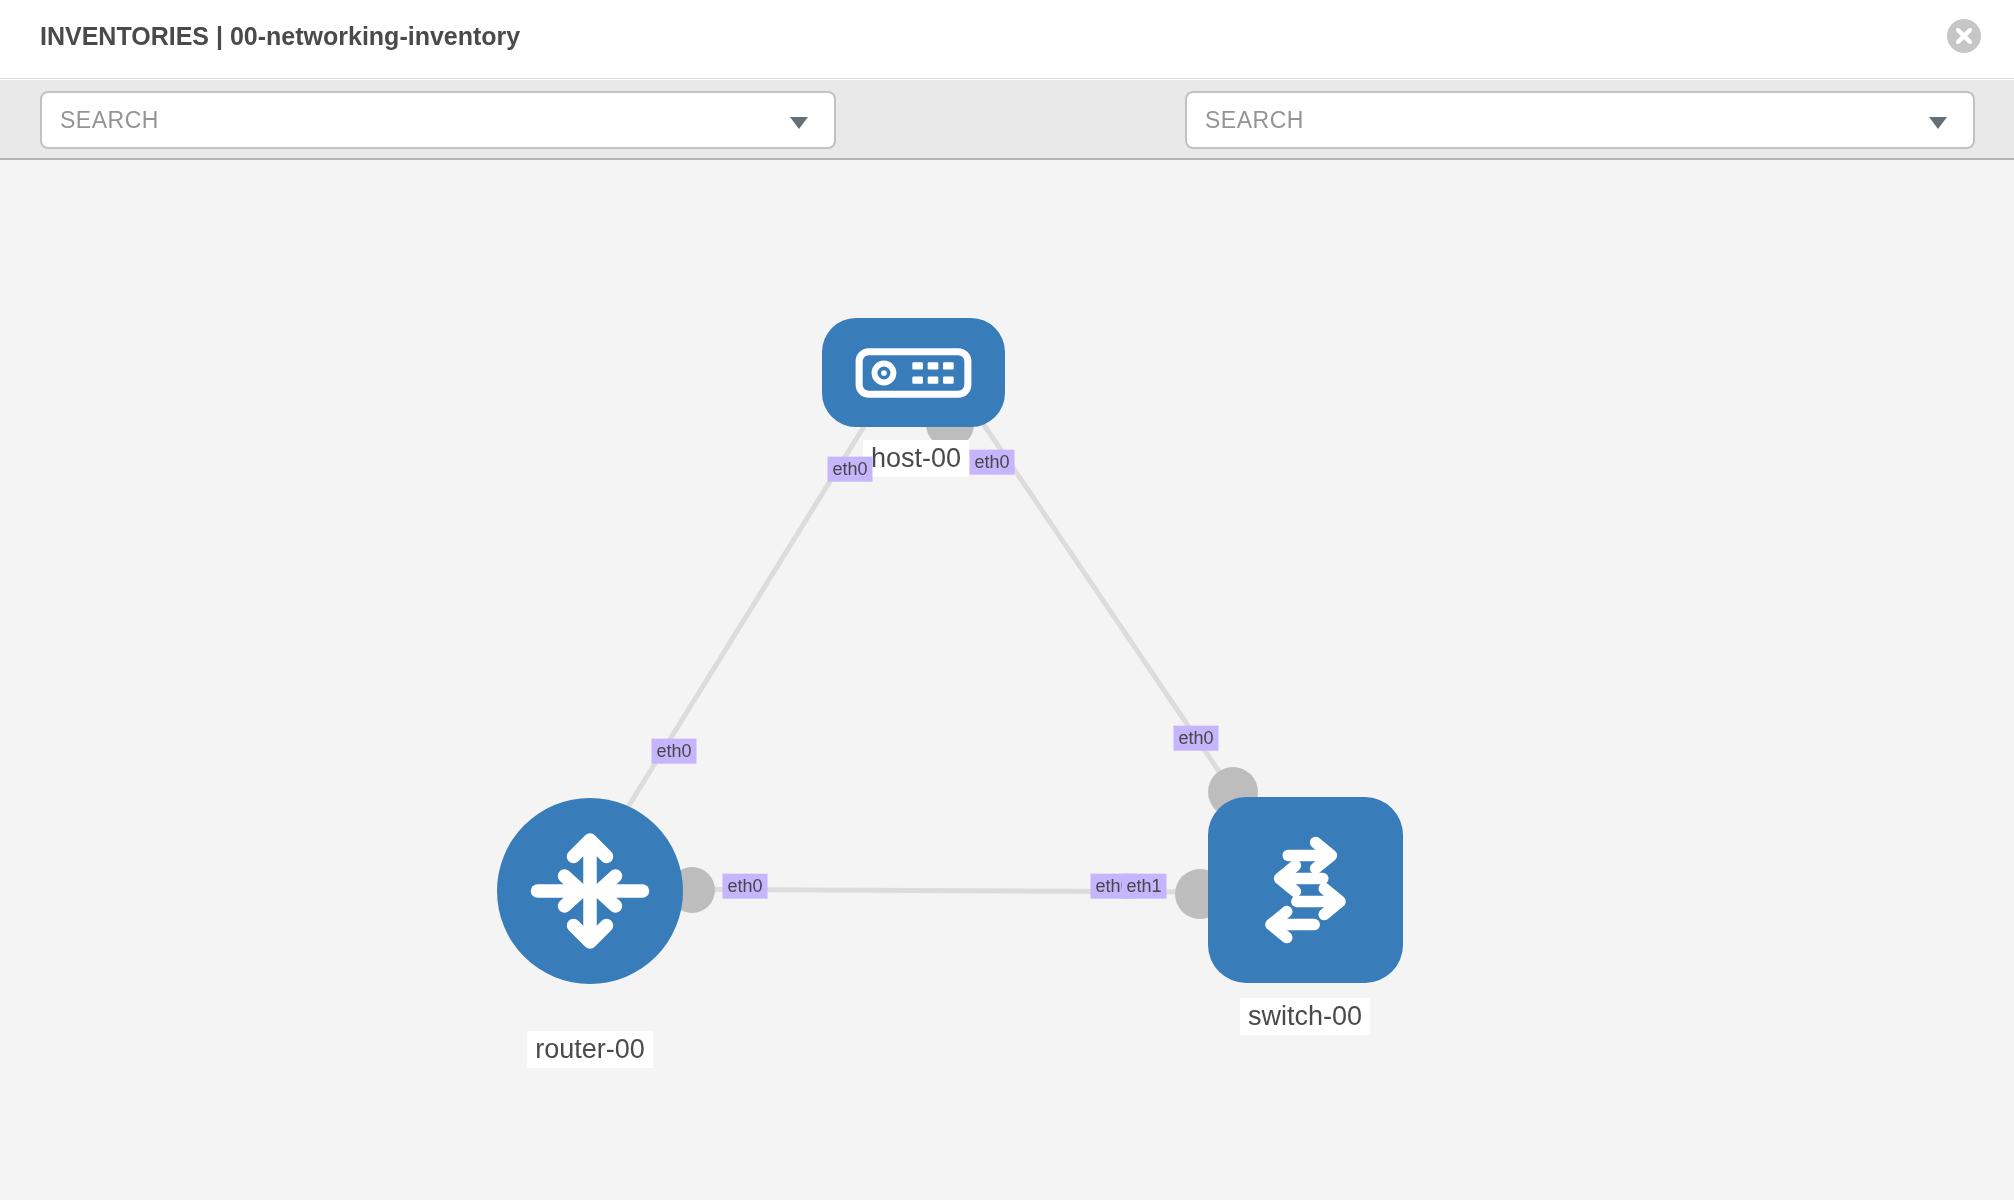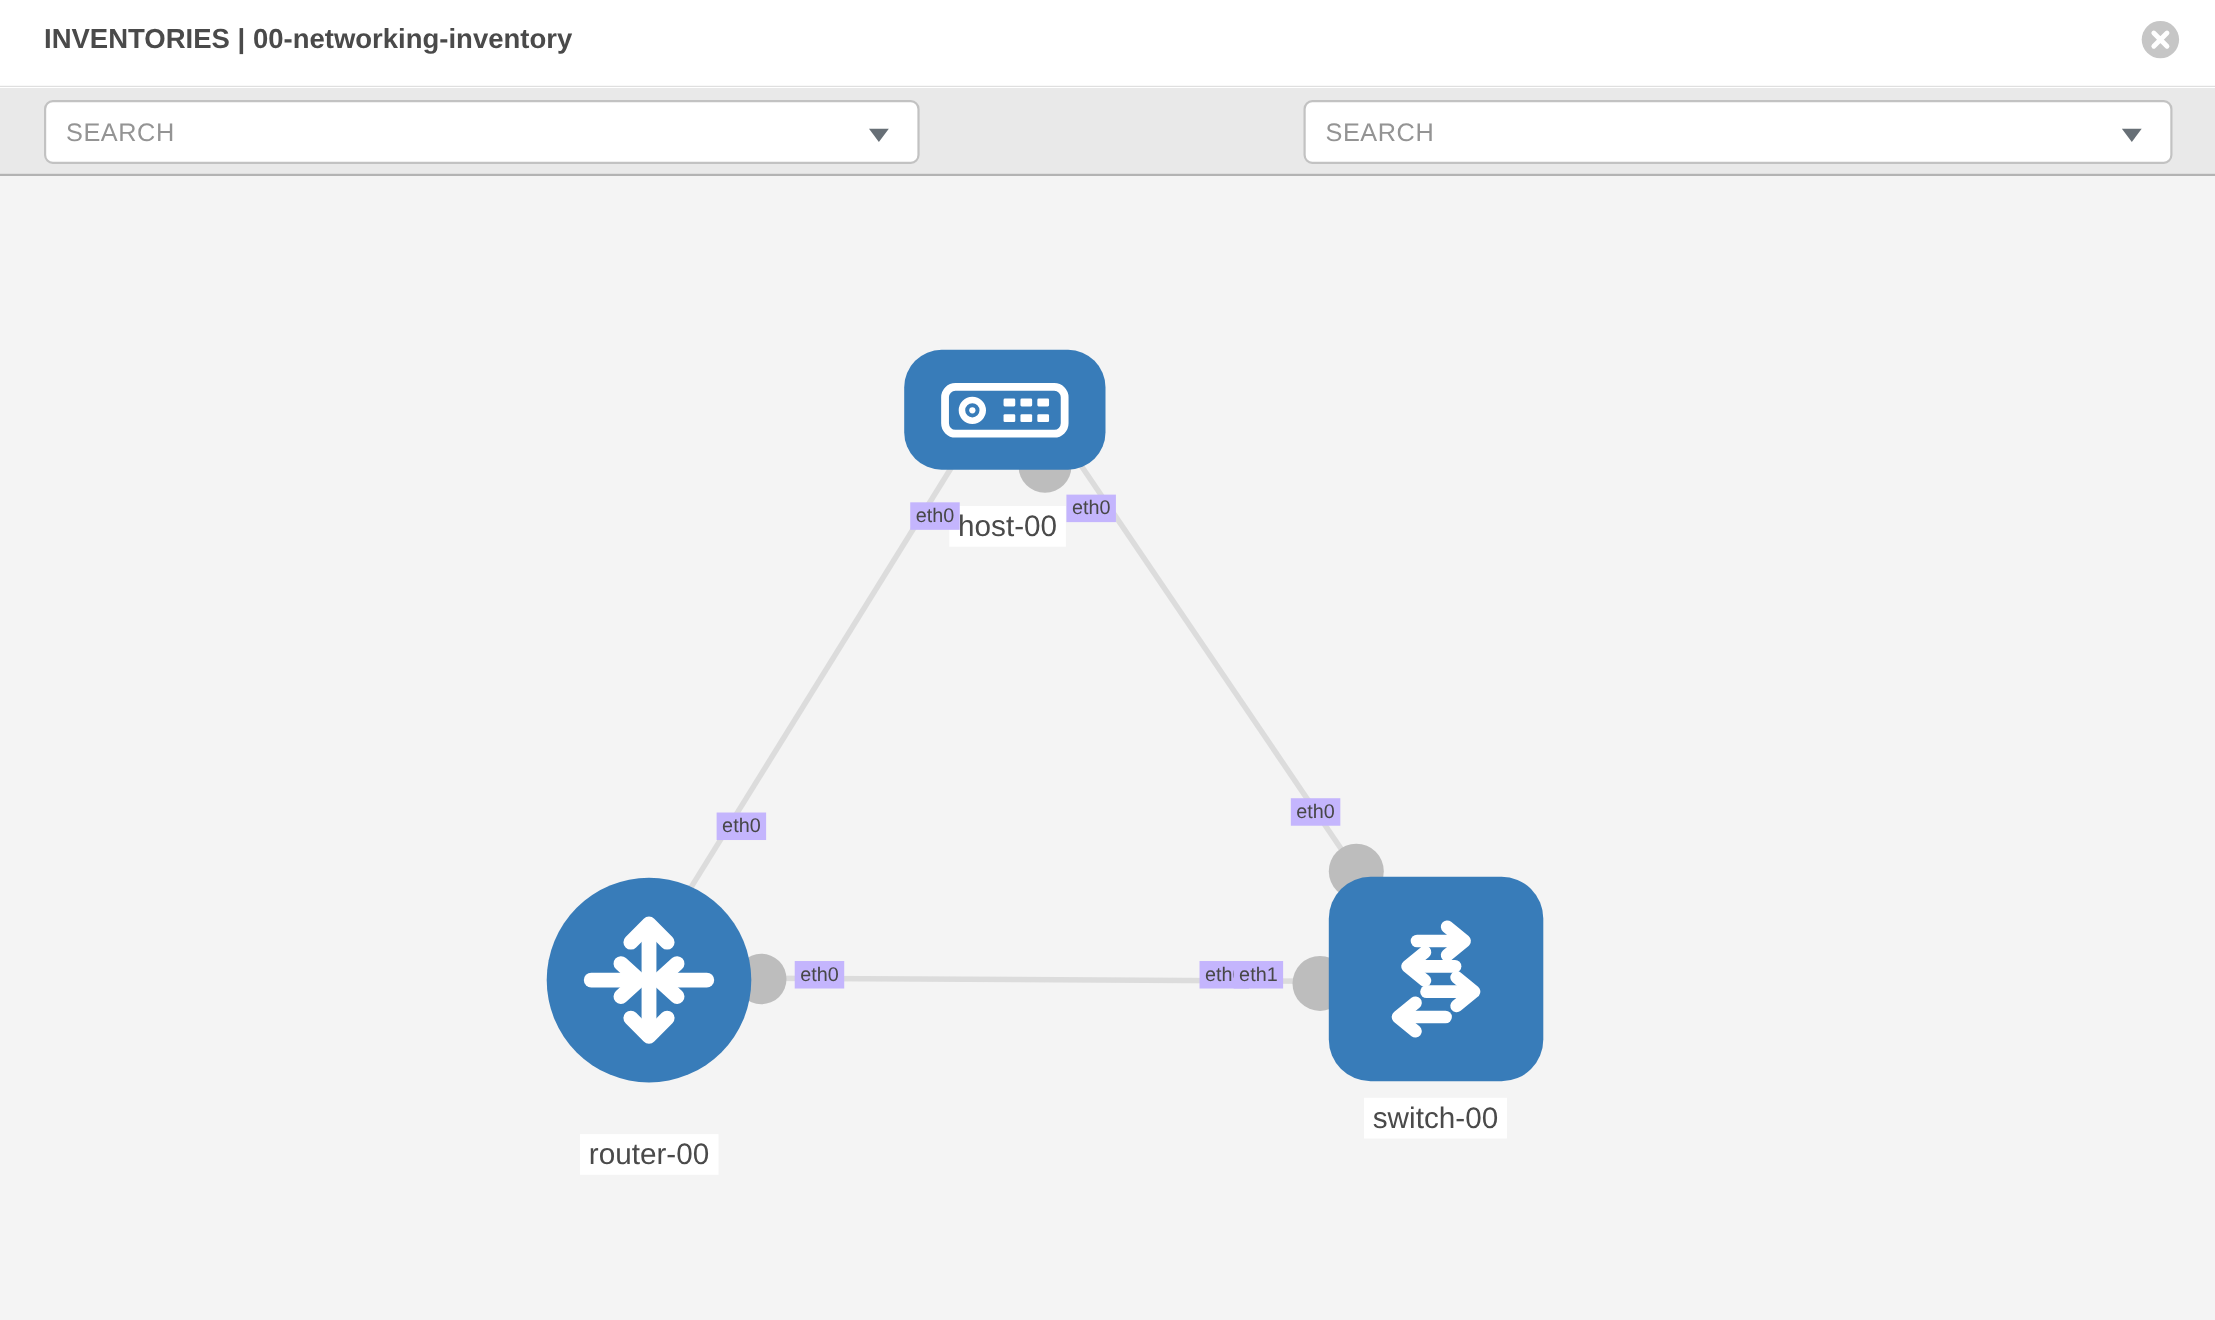--- a/index.html
+++ b/index.html
@@ -158,21 +158,21 @@
         <path d="M62 42 L36 42"></path>
           <path d="M43 33 L32 42 L43 51"></path>
         <path d="M44 58 L70 58"></path>
           <path d="M63 49 L74 58 L63 67"></path>
         <path d="M56 74 L30 74"></path>
           <path d="M37 65 L26 74 L37 83"></path>
       </g>
     </svg>
   </div>
 
-  <div class="node-label" style="left:916px;top:460px;">host-00</div>
+  <div class="node-label" style="left:916px;top:440px;">host-00</div>
   <div class="node-label" style="left:590px;top:1031px;">router-00</div>
   <div class="node-label" style="left:1305px;top:998px;">switch-00</div>
 
   <div class="chip" style="left:850px;top:469px;">eth0</div>
   <div class="chip" style="left:992px;top:462px;">eth0</div>
   <div class="chip" style="left:674px;top:751px;">eth0</div>
   <div class="chip" style="left:1196px;top:738px;">eth0</div>
   <div class="chip" style="left:745px;top:886px;">eth0</div>
   <div class="chip" style="left:1113px;top:886px;">eth0</div>
   <div class="chip chip-front" style="left:1144px;top:886px;text-align:center;">eth1</div>

